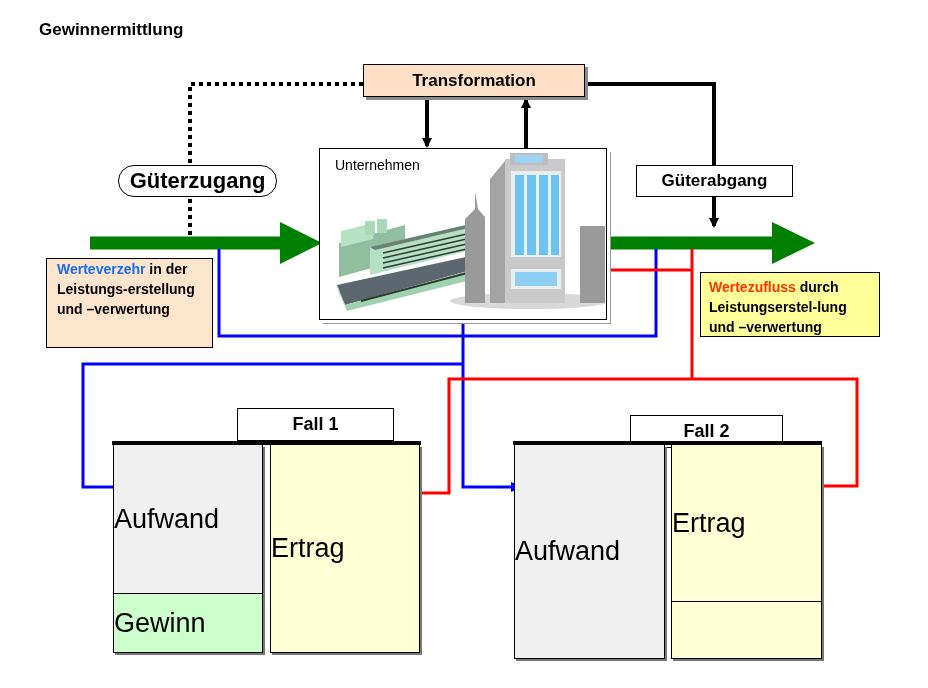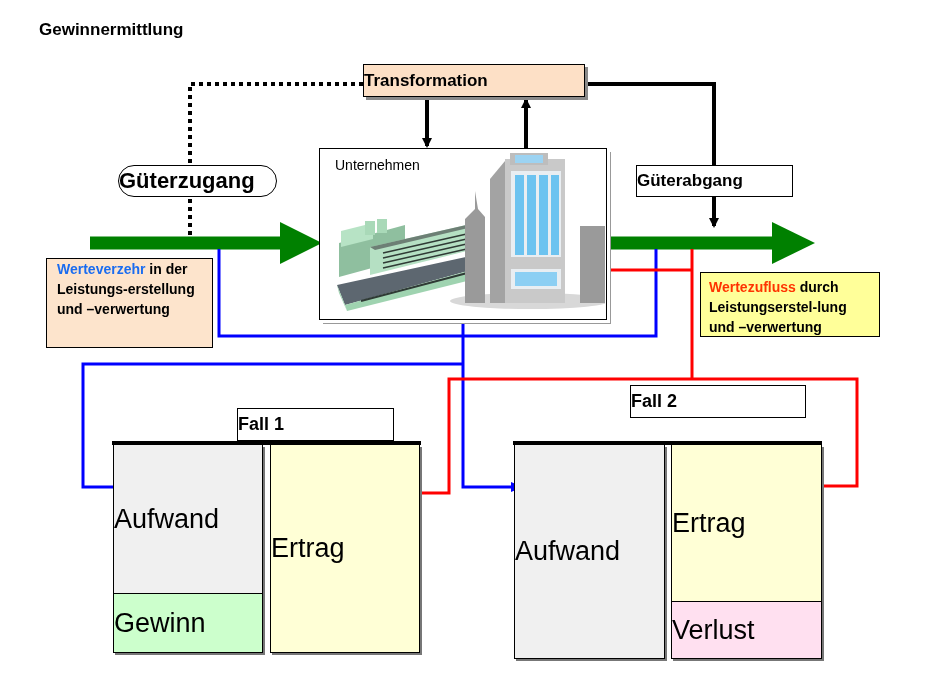--- a/index.html
+++ b/index.html
@@ -3,38 +3,38 @@
 <meta charset="utf-8">
 <style>
   html, body { margin: 0; padding: 0; background: #ffffff; }
   body { width: 928px; height: 688px; position: relative; overflow: hidden;
          font-family: "Liberation Sans", "DejaVu Sans", sans-serif; color: #000; }
   .abs { position: absolute; box-sizing: border-box; }
   #title { left: 39px; top: 20px; font-size: 17px; font-weight: bold; }
   #lines { position: absolute; left: 0; top: 0; width: 928px; height: 688px; }
   .box { position: absolute; box-sizing: border-box; border: 1px solid #000; font-weight: bold; }
   .shadow { box-shadow: 3px 3px 0 #8a8a8a; }
-  .center { display: flex; align-items: center; text-align: center; }
+  .center { display: flex; align-items: center; justify-content: center; text-align: center; }
 
   #transformation { left: 363px; top: 64px; width: 222px; height: 33px; background: #fde0c6; font-size: 17px; }
   #gueterzugang { left: 118px; top: 165px; width: 159px; height: 32px; background: #fff; font-size: 22px; border-radius: 16px; }
   #gueterabgang { left: 636px; top: 165px; width: 157px; height: 32px; background: #fff; font-size: 17px; }
 
   #unternehmen { left: 319px; top: 148px; width: 288px; height: 172px; background: #fff; box-shadow: 3px 3px 0 #fff, 4px 4px 0 #999; }
   #unternehmen-label { position: absolute; left: 15px; top: 8px; font-size: 14px; font-weight: normal; }
   #building-art { position: absolute; left: 5px; top: 2px; width: 280px; height: 166px; }
 
   #werteverzehr { left: 46px; top: 258px; width: 167px; height: 90px; background: #fde4cc; padding: 0 10px; font-size: 14px; line-height: 20px; }
   #wertezufluss { left: 700px; top: 272px; width: 180px; height: 65px; background: #ffff99; padding: 4px 8px; font-size: 14px; line-height: 20px; }
   .hl-blue { color: #1a6cf0; }
   .hl-red { color: #ff3300; }
 
   .fall-label { height: 33px; background: #fff; font-size: 18px; margin-left: 45px; }
   #fall1-label { left: 192px; top: 408px; width: 157px; }
-  #fall2-label { left: 585px; top: 385px; width: 176px; }
+  #fall2-label { left: 585px; top: 415px; width: 153px; }
   .tbar { position: absolute; height: 4px; background: #000; }
   #fall1-bar { left: 112px; top: 441px; width: 309px; }
   #fall2-bar { left: 513px; top: 441px; width: 309px; }
 
   .col { position: absolute; box-sizing: border-box; border: 1px solid #000; border-top: none; box-shadow: 2px 2px 0 #777; }
   .cell { position: absolute; left: 0; right: 0; display: flex; align-items: center; justify-content: flex-start; font-weight: normal; font-size: 27px; }
   .grey { background: #f0f0f0; }
   .cream { background: #ffffd6; }
   .green { background: #ccffcc; }
   .pink { background: #ffe0f0; }
@@ -171,16 +171,13 @@
 <div id="fall2-bar" class="tbar"></div>
 <div class="col grey" style="left:514px; top:445px; width:151px; height:214px;">
   <div class="cell grey" style="top:0; bottom:0;">
     <span>Aufwand</span>
   </div>
 </div>
 <div class="col cream" style="left:671px; top:445px; width:151px; height:214px;">
   <div class="cell cream" style="top:0; height:156px; border-bottom:1px solid #000;">
     <span>Ertrag</span>
   </div>
-  <div class="cell pink" style="top:157px; bottom:0;">
-    <span>Verlust</span>
-  </div>
 </div>
 
 </body></html>

